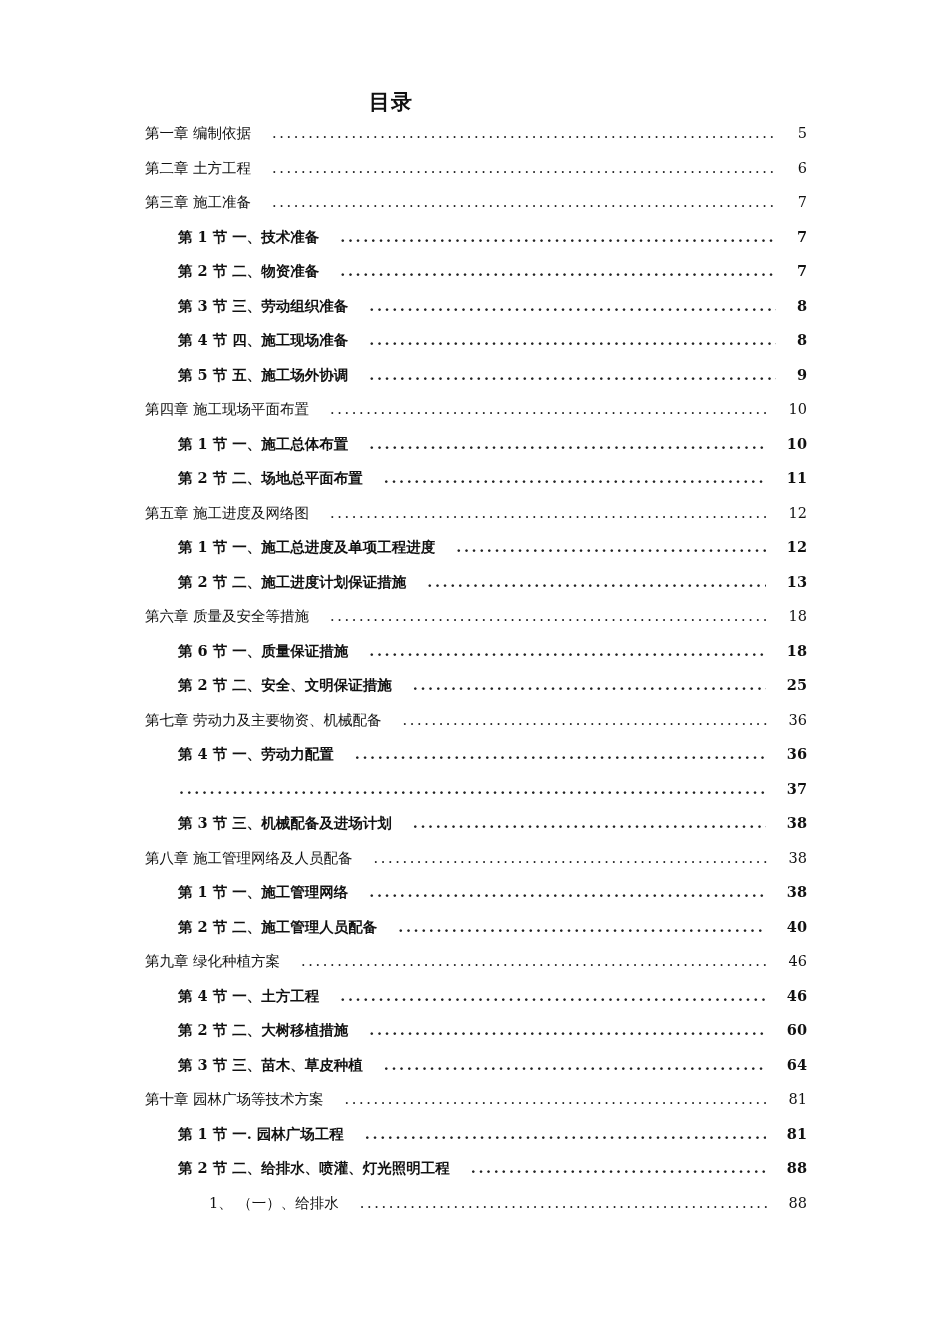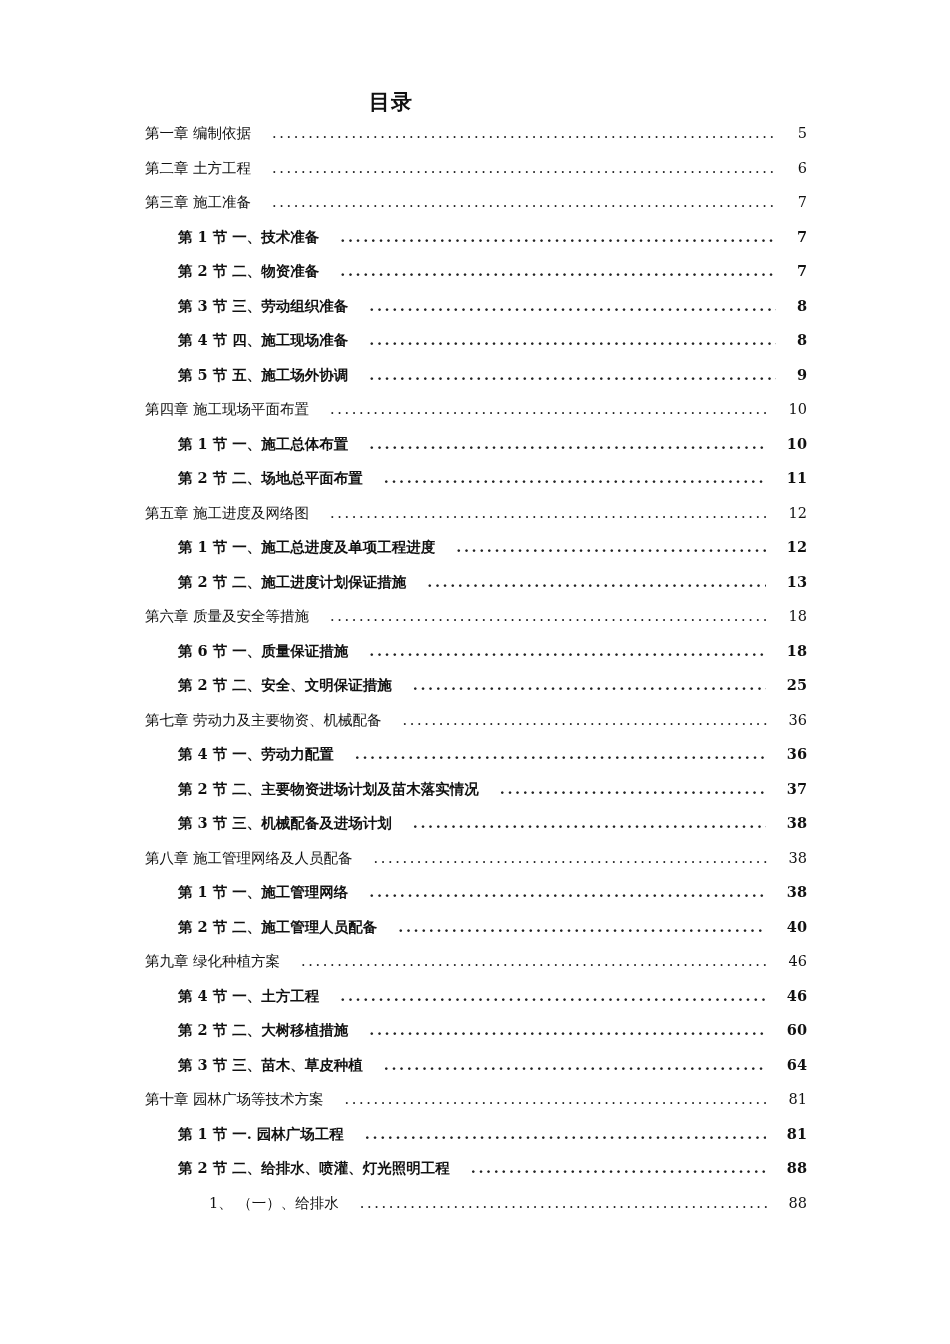--- a/index.html
+++ b/index.html
@@ -112,21 +112,20 @@
       <span class="label">第七章 劳动力及主要物资、机械配备</span>
       <span class="dots"></span>
       <span class="page">36</span>
     </div>
     <div class="row l2">
       <span class="label">第 4 节 一、劳动力配置</span>
       <span class="dots"></span>
       <span class="page">36</span>
     </div>
     <div class="row l2">
-      <span class="label">第 2 节 二、主要物资进场计划及苗木落实情况</span>
       <span class="dots"></span>
       <span class="page">37</span>
     </div>
     <div class="row l2">
       <span class="label">第 3 节 三、机械配备及进场计划</span>
       <span class="dots"></span>
       <span class="page">38</span>
     </div>
     <div class="row l1">
       <span class="label">第八章 施工管理网络及人员配备</span>

